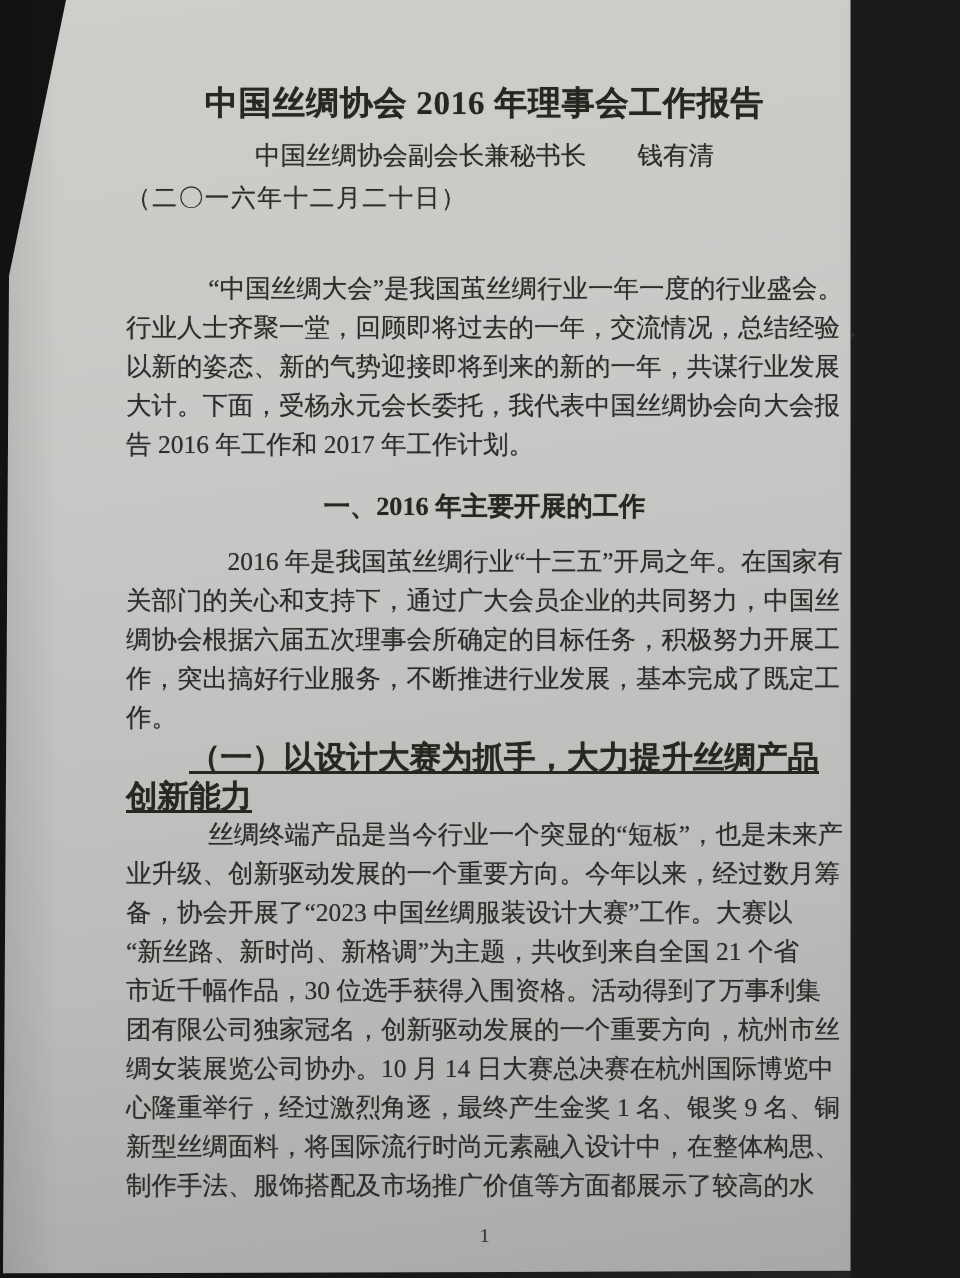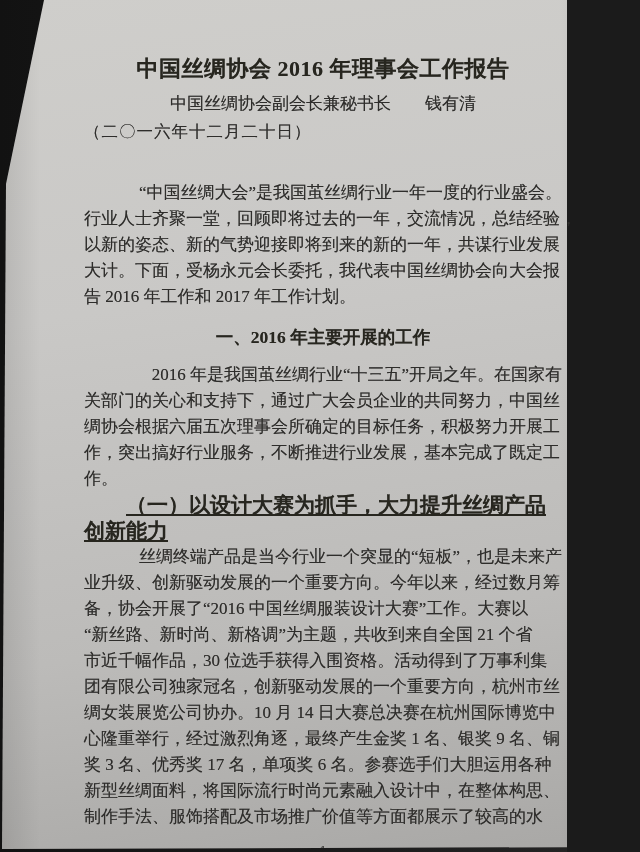--- a/index.html
+++ b/index.html
@@ -90,27 +90,26 @@
           <div class="line">绸协会根据六届五次理事会所确定的目标任务，积极努力开展工</div>
           <div class="line">作，突出搞好行业服务，不断推进行业发展，基本完成了既定工</div>
           <div class="line">作。</div>
         </div>
 
       <h3>（一）以设计大赛为抓手，大力提升丝绸产品创新能力</h3>
 
       <div class="para">
           <div class="line">丝绸终端产品是当今行业一个突显的“短板”，也是未来产</div>
           <div class="line">业升级、创新驱动发展的一个重要方向。今年以来，经过数月筹</div>
-          <div class="line">备，协会开展了“2016 中国丝绸服装设计大赛”工作。大赛以</div>
+          <div class="line">备，协会开展了“2023 中国丝绸服装设计大赛”工作。大赛以</div>
           <div class="line">“新丝路、新时尚、新格调”为主题，共收到来自全国 21 个省</div>
           <div class="line">市近千幅作品，30 位选手获得入围资格。活动得到了万事利集</div>
           <div class="line">团有限公司独家冠名，创新驱动发展的一个重要方向，杭州市丝</div>
           <div class="line">绸女装展览公司协办。10 月 14 日大赛总决赛在杭州国际博览中</div>
           <div class="line">心隆重举行，经过激烈角逐，最终产生金奖 1 名、银奖 9 名、铜</div>
-          <div class="line">奖 3 名、优秀奖 17 名，单项奖 6 名。参赛选手们大胆运用各种</div>
           <div class="line">新型丝绸面料，将国际流行时尚元素融入设计中，在整体构思、</div>
           <div class="line">制作手法、服饰搭配及市场推广价值等方面都展示了较高的水</div>
         </div>
 
       <div class="pagenum">1</div>
 
     </div>
   </div>
 </div>
 

